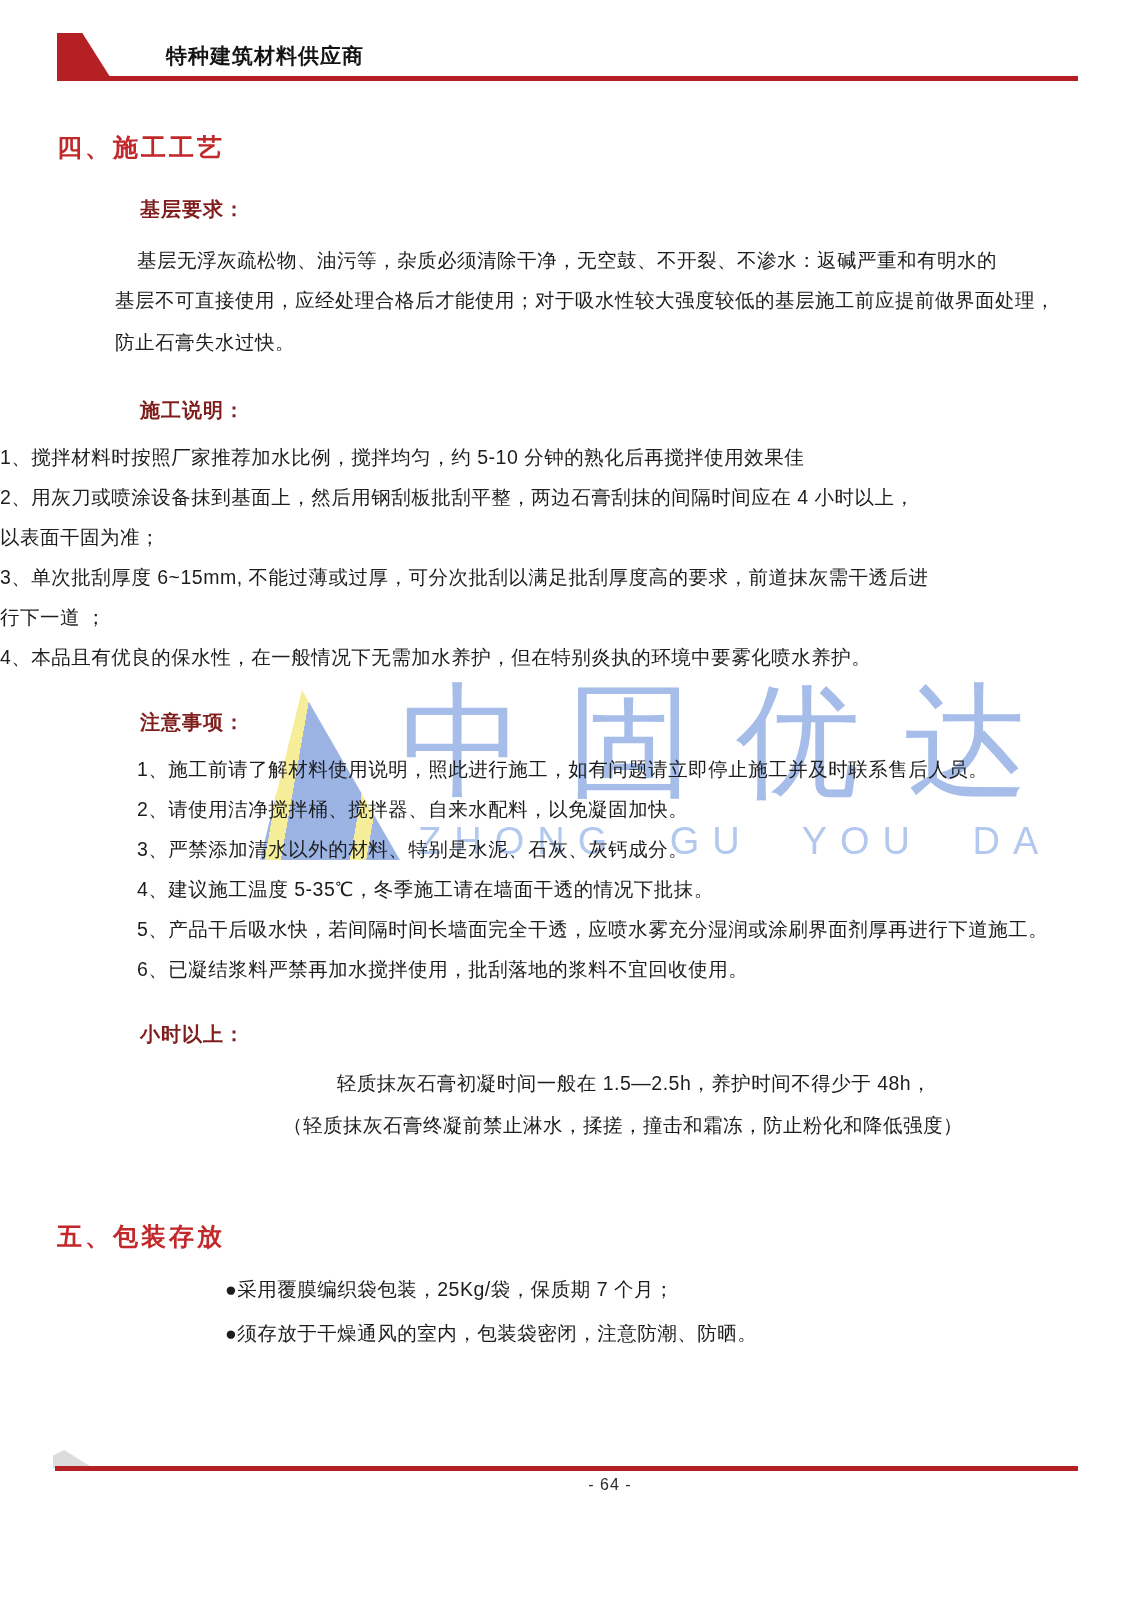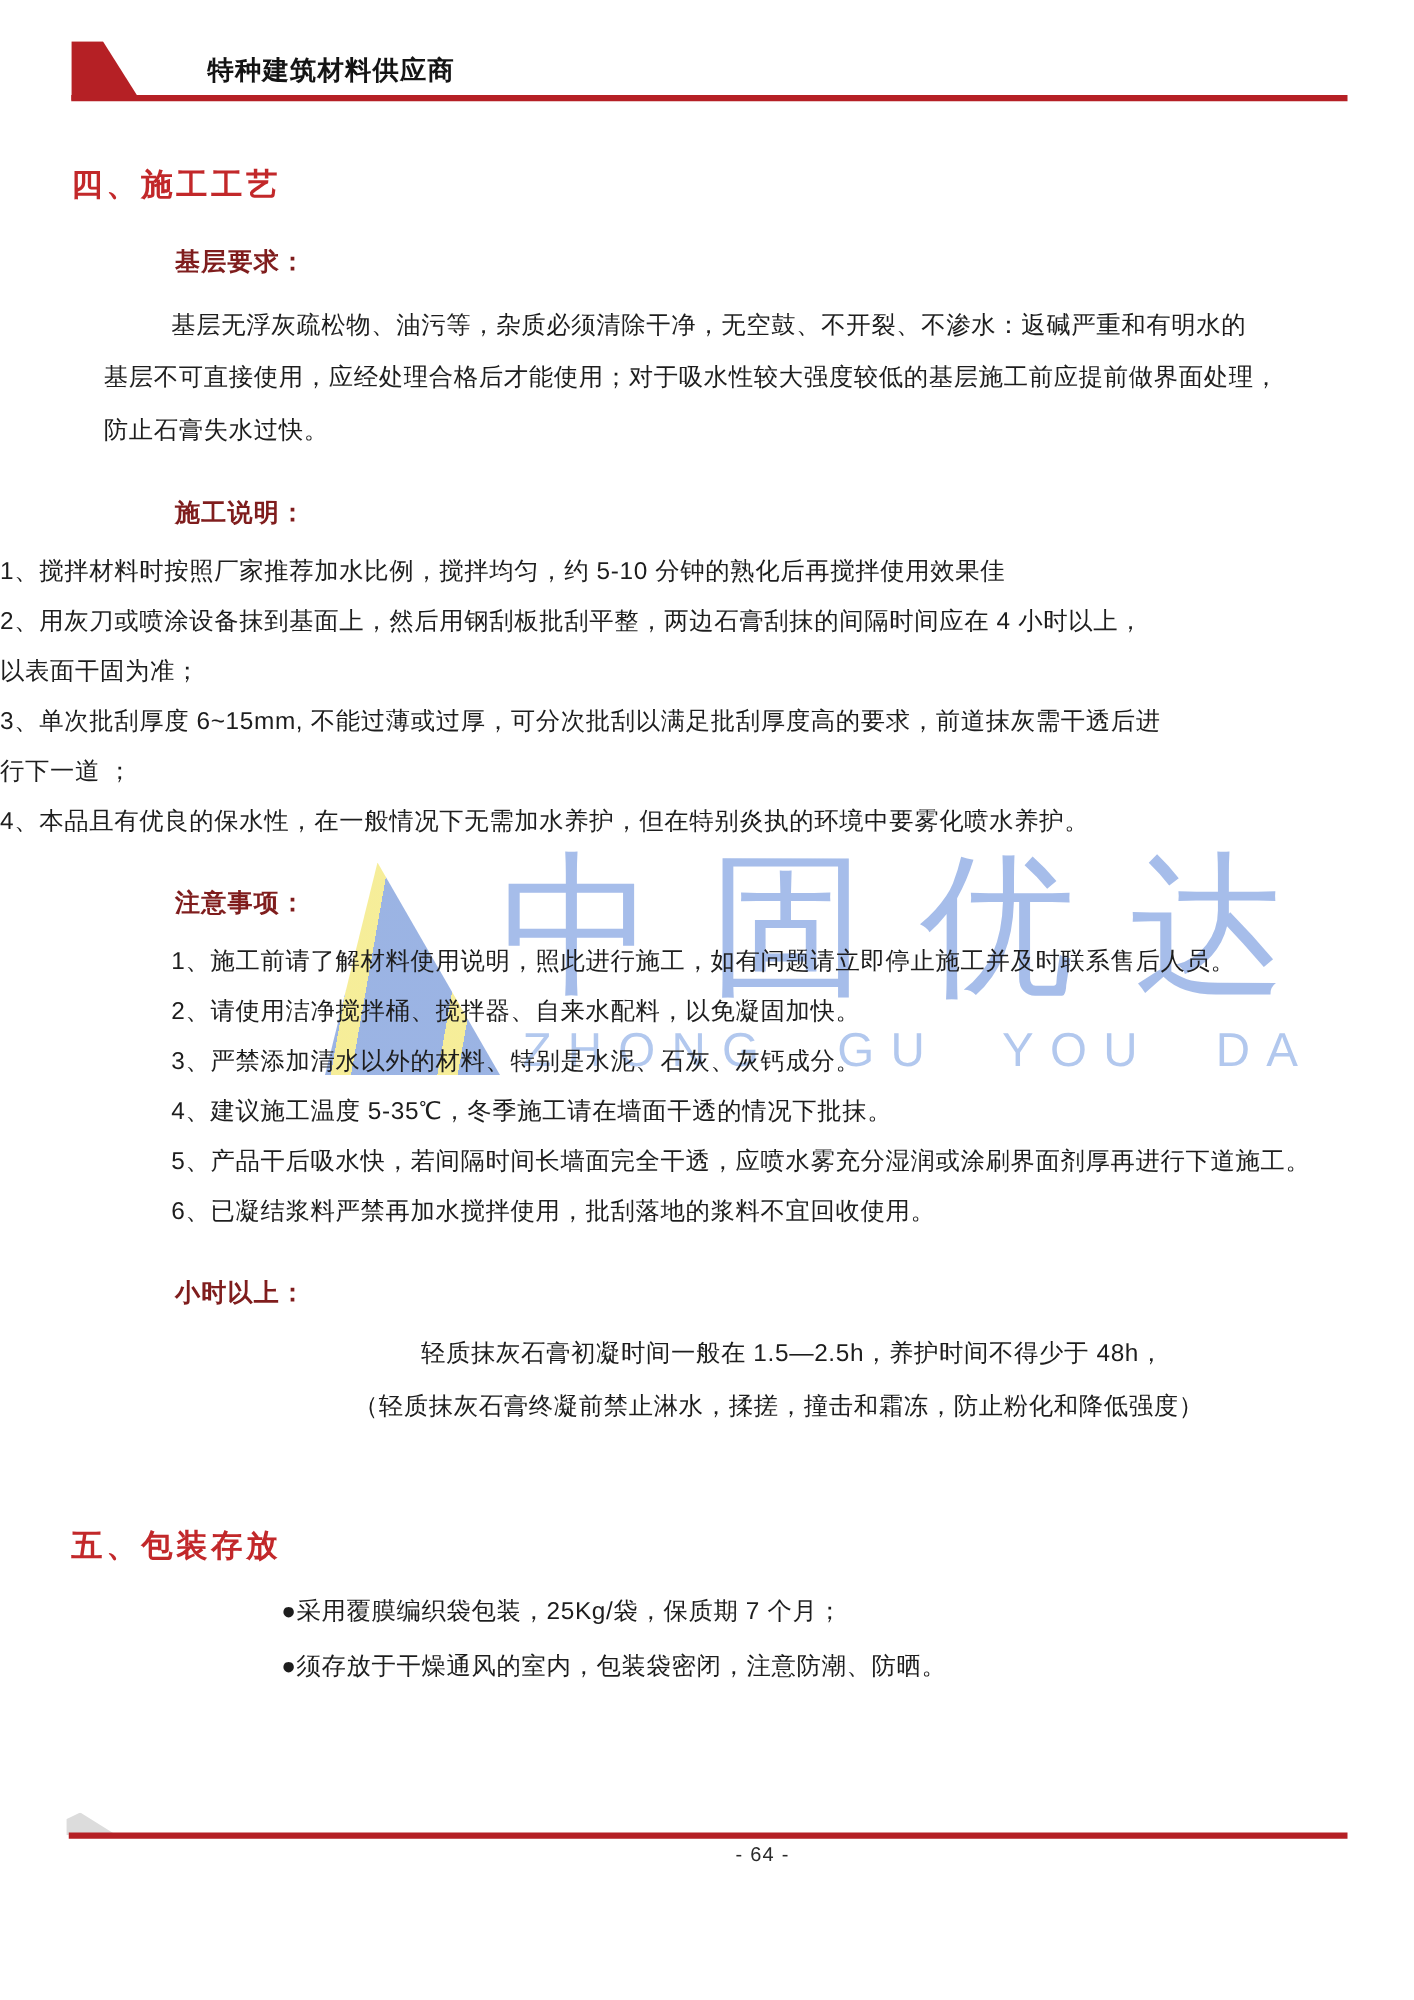--- a/index.html
+++ b/index.html
@@ -58,21 +58,21 @@
   .sec-title {
     font-size: 25px; font-weight: 700; color: #c2282a;
     margin: 46px 0 0 57px; letter-spacing: 3px;
   }
   .sub-heading {
     font-size: 20px; font-weight: 700; color: #7f1d1d;
     margin: 32px 0 0 140px; letter-spacing: 1px;
   }
   .body-line { font-size: 19.5px; line-height: 42px; letter-spacing: 0.5px; white-space: nowrap; }
   .ind-a { margin-left: 137px; }
-  .ind-b { margin-left: 83px; }
+  .ind-b { margin-left: 115px; font-family: Liberation Mono, monospace; }
   .ind-c { }
   .ind-d { margin-left: 115px; }
   .base-req-block { margin-top: 16px; }
   .instr-block { margin-top: 13px; }
   .instr-block .body-line { line-height: 40px; }
   .notes-block { margin-top: 13px; }
   .notes-block .body-line { line-height: 40px; }
   .cure-block { margin-top: 14px; text-align: center; }
   .sec5-title { margin-top: 74px; }
   .bullet-block { margin-top: 14px; }

